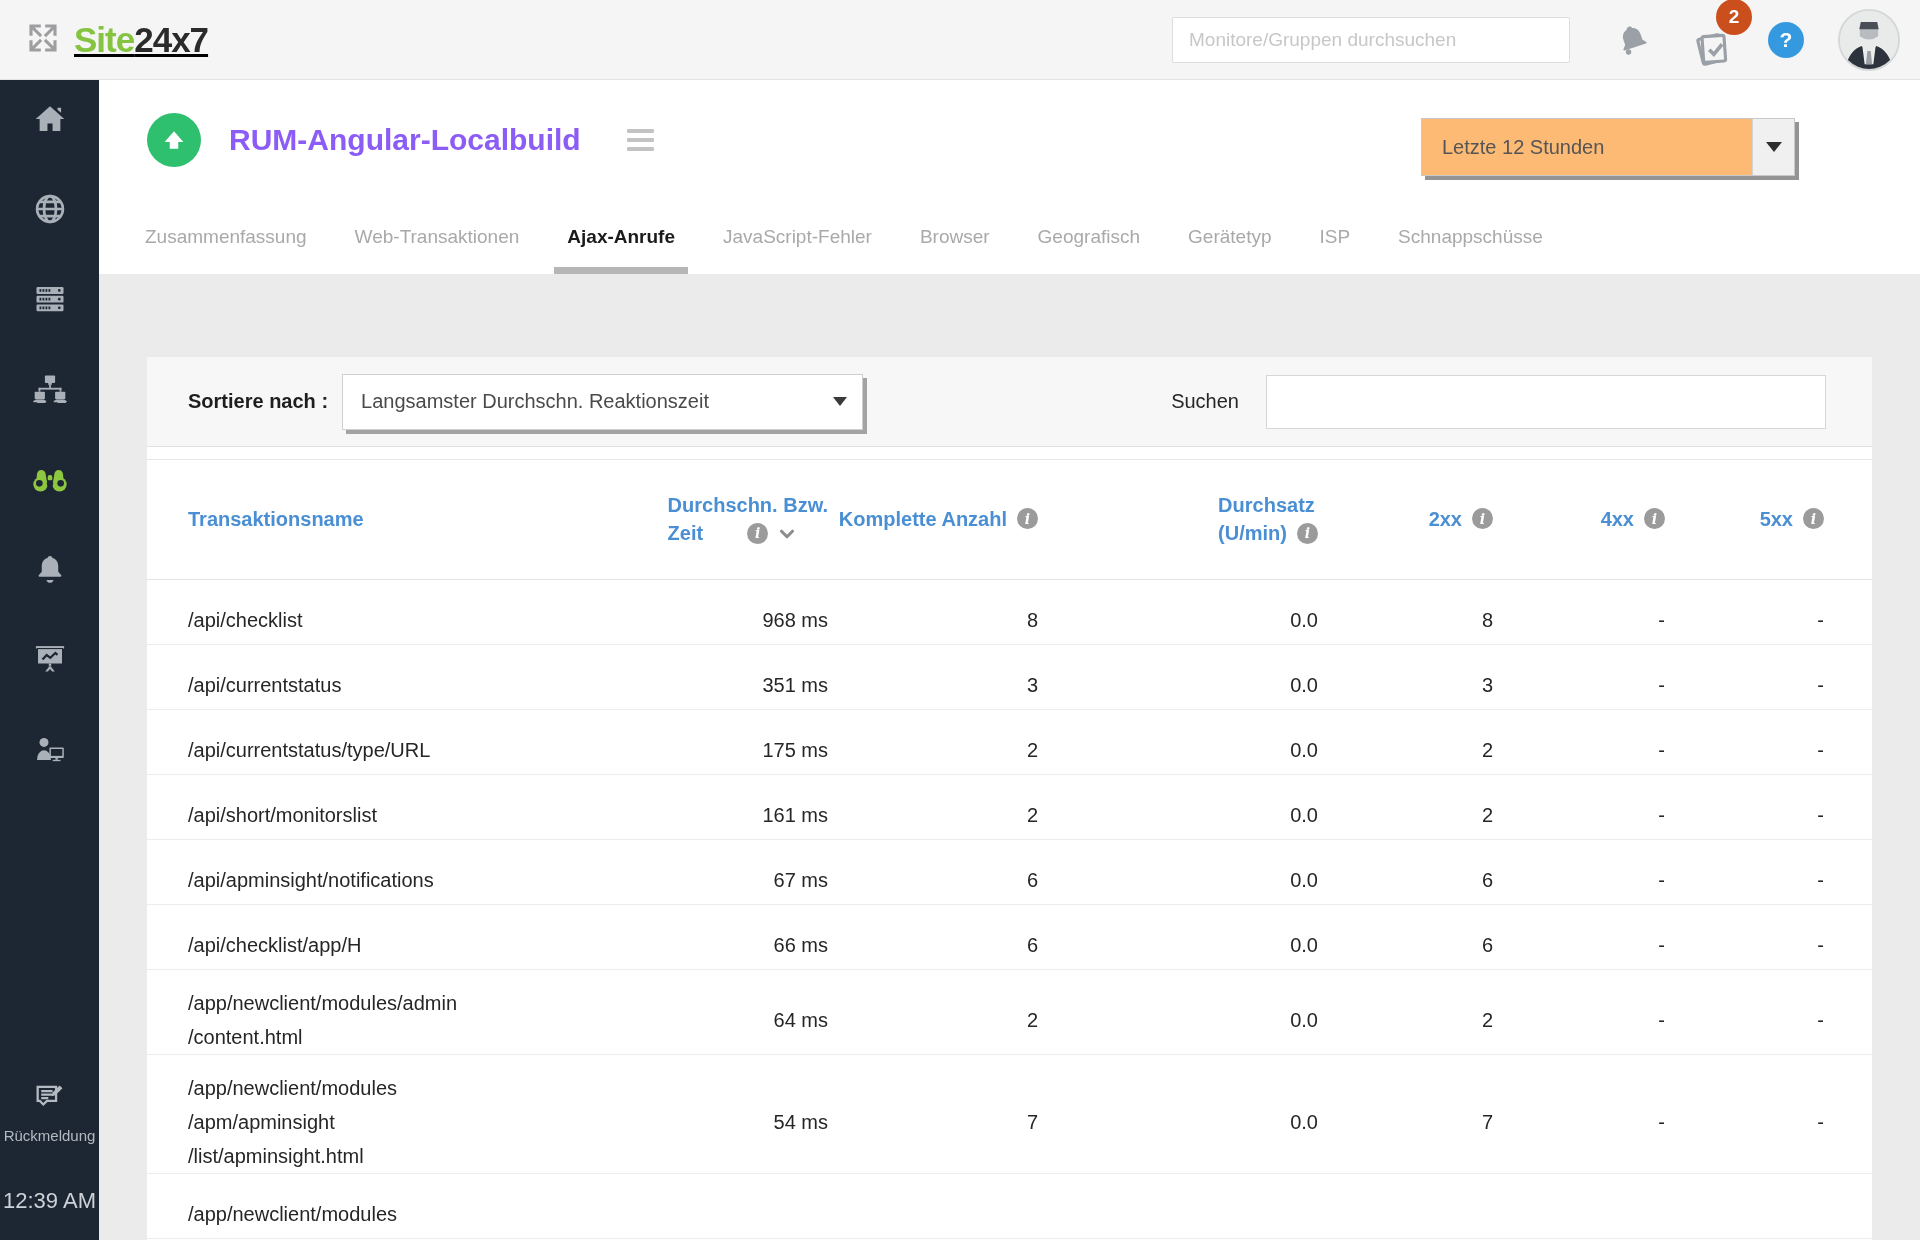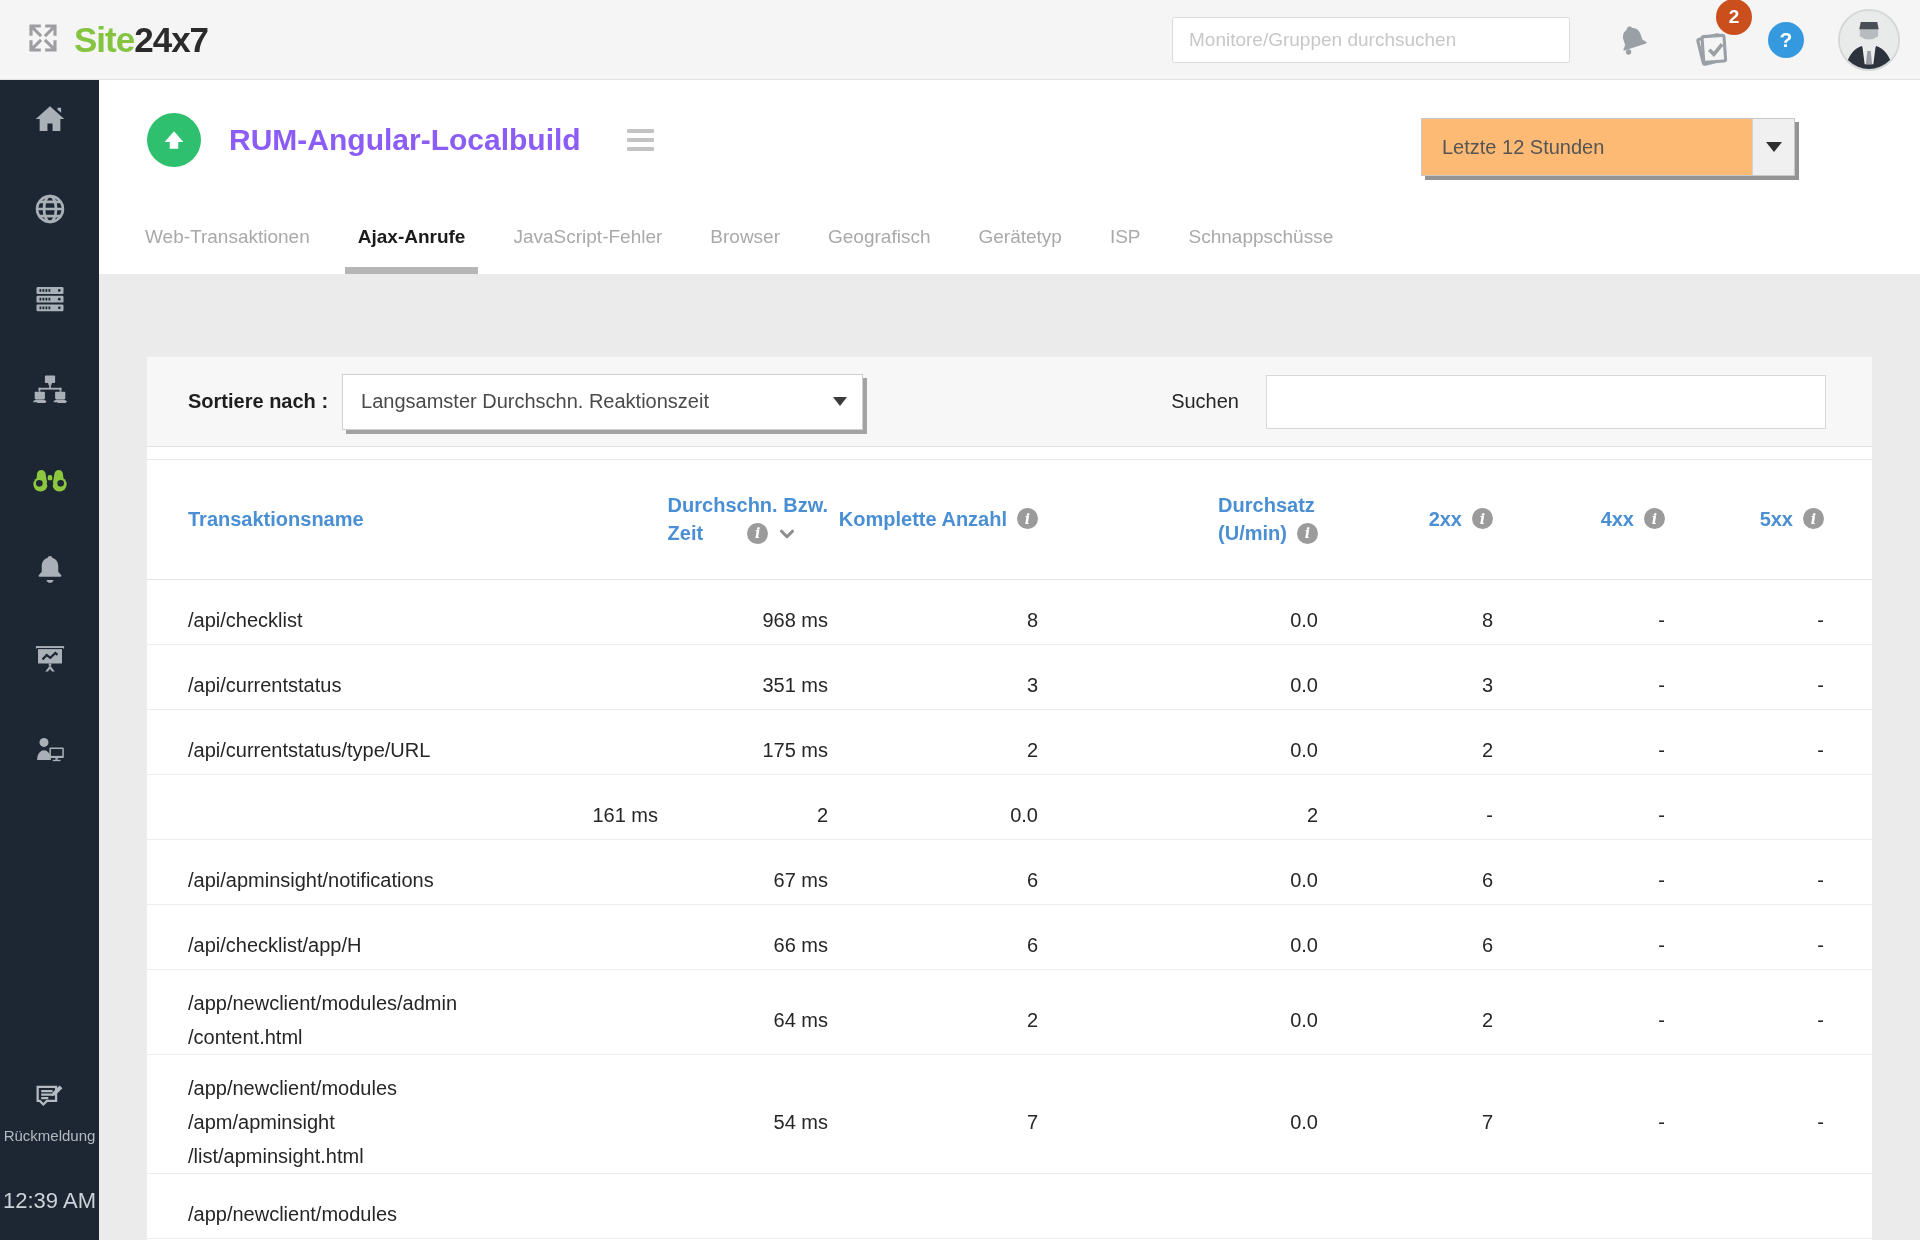--- a/index.html
+++ b/index.html
@@ -3,21 +3,21 @@
 <meta charset="utf-8">
 <style>
   * { margin:0; padding:0; box-sizing:border-box; }
   html,body { width:1920px; height:1240px; overflow:hidden; background:#ebebec;
               font-family:"Liberation Sans", sans-serif; }
 
   
   .topbar { position:absolute; top:0; left:0; width:1920px; height:80px;
             background:#f5f5f6; border-bottom:1px solid #e2e2e2;
             display:flex; align-items:center; z-index:5; }
-  .logo { display:flex; align-items:flex-start; gap:13px; margin-left:25px; }
+  .logo { display:flex; align-items:flex-start; gap:13px; margin-left:25px;text-decoration:underline; }
   .logo-text { font-size:35px; font-weight:bold; color:#2b2b2b; letter-spacing:-1px; }
   .logo-green { color:#85c440; }
   .topbar-right { margin-left:auto; margin-right:20px; display:flex; align-items:center; }
   .top-search { width:398px; height:46px; background:#fff; border:1px solid #ddd;
                 border-radius:2px; font-size:19px; color:#555; padding:0 16px;
                 font-family:"Liberation Sans", sans-serif; }
   .top-search::placeholder { color:#c7c7c7; }
   .top-ic { margin-left:40px; position:relative; display:flex; align-items:center; cursor:pointer; }
   .badge { position:absolute; top:-26px; right:-18px; width:36px; height:36px; border-radius:50%;
            background:#cb4e1d; color:#fff; font-size:19px; font-weight:bold;
@@ -297,20 +297,23 @@
       <div class="timerange">
         <span class="timerange-label">Letzte 12 Stunden</span>
         <span class="timerange-btn">
             <span class="caret-down"></span>
           </span>
       </div>
     </div>
 
     <nav class="tabs-row">
         <div class="tab">
+          <span>Zusammenfassung</span>
+        </div>
+        <div class="tab">
           <span>Web-Transaktionen</span>
         </div>
         <div class="tab active">
           <span>Ajax-Anrufe</span>
         </div>
         <div class="tab">
           <span>JavaScript-Fehler</span>
         </div>
         <div class="tab">
           <span>Browser</span>
@@ -413,20 +416,21 @@
           <div class="grid-cols tr">
     <div class="td name">/api/currentstatus/type/URL</div>
     <div class="td num">175 ms</div>
     <div class="td num">2</div>
     <div class="td num">0.0</div>
     <div class="td num">2</div>
     <div class="td num">-</div>
     <div class="td num">-</div>
   </div>
           <div class="grid-cols tr">
+    <div class="td name">/api/short/monitorslist</div>
     <div class="td num">161 ms</div>
     <div class="td num">2</div>
     <div class="td num">0.0</div>
     <div class="td num">2</div>
     <div class="td num">-</div>
     <div class="td num">-</div>
   </div>
           <div class="grid-cols tr">
     <div class="td name">/api/apminsight/notifications</div>
     <div class="td num">67 ms</div>

